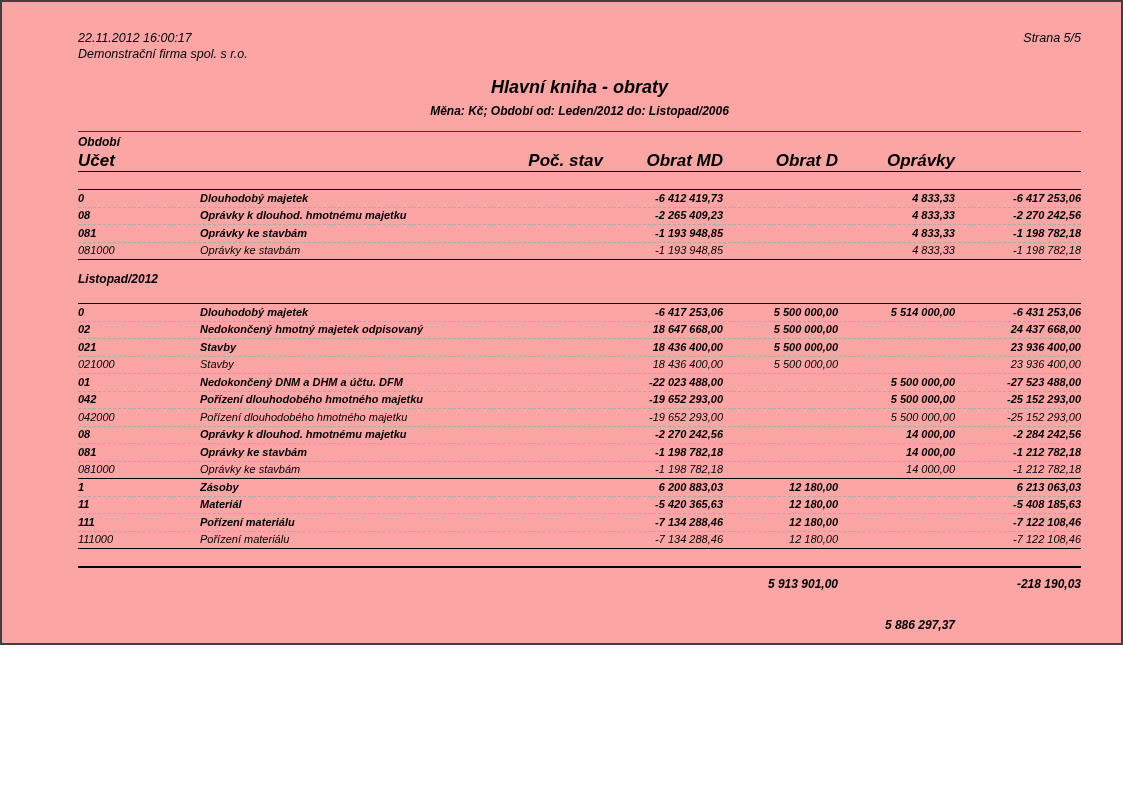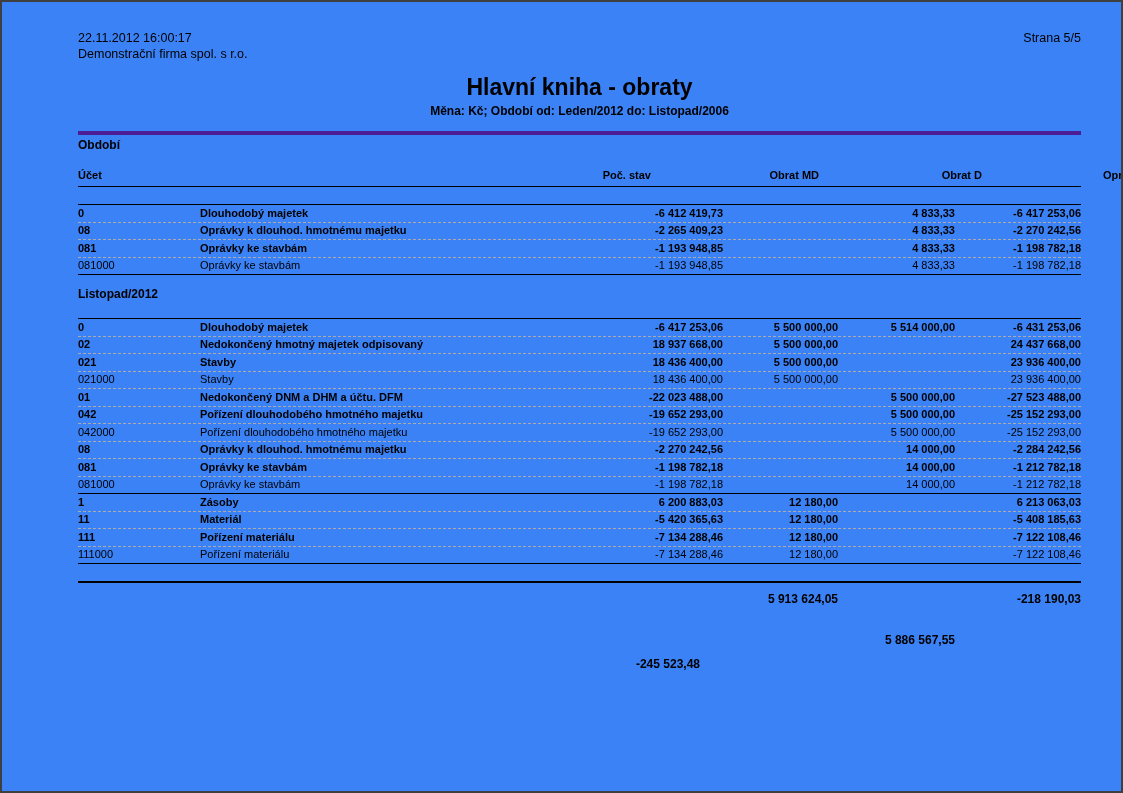--- a/index.html
+++ b/index.html
@@ -1,55 +1,56 @@
 <!DOCTYPE html>
 <html><head>
 <meta charset="utf-8">
 <style>
   html, body { margin: 0; padding: 0; background: #ffffff; }
   body { font-family: "Liberation Sans", sans-serif; color: #000; }
 
   .page {
-    width: 1123px; height: 793px;
+    width: 1123px; height: 645px;
     box-sizing: border-box;
     border: 2px solid #3f3f3f;
-    background: #3b82f6;
+    background: #fca5a5;
     overflow: hidden;
+    font-style: italic;
   }
   .content { padding: 28px 40px 0 76px; }
 
   .report-header {
     display: flex; justify-content: space-between; align-items: flex-start;
     font-size: 12.5px; line-height: 16px;
   }
   .header-left div { white-space: nowrap; }
 
   .report-title {
     margin: 12px 0 0 0;
     text-align: center;
-    font-size: 23px; line-height: 26px; font-weight: bold;
+    font-size: 18px; line-height: 26px; font-weight: bold;
   }
   .report-subtitle {
     margin-top: 4px;
     text-align: center;
     font-size: 12px; line-height: 14px; font-weight: bold;
   }
 
   .thead {
     margin-top: 13px;
-    border-top: 4px solid #4c1d95;
+    border-top: 1px solid #4c1d95;
     border-bottom: 1px solid #000;
     padding: 3px 0 4px 0;
   }
   .period-col-label { font-size: 12px; line-height: 14px; font-weight: bold; }
   .cols {
     display: grid;
     grid-template-columns: 122px 403px 120px 115px 117px 126px;
-    margin-top: 17px;
-    font-size: 11px; line-height: 13px; font-weight: bold; gap: 48px;
+    margin-top: 5px;
+    font-size: 17px; line-height: 13px; font-weight: bold;
   }
 
   .section-groups { margin-top: 17px; border-bottom: 1px solid #000; }
   .group { border-top: 1px solid #000; }
 
   .row {
     display: grid;
     grid-template-columns: 122px 403px 120px 115px 117px 126px;
     height: 16.5px;
     align-items: center;
@@ -149,21 +150,21 @@
                 <div class="acc">0</div>
                 <div class="nm">Dlouhodobý majetek</div>
                 <div class="num">-6 417 253,06</div>
                 <div class="num">5 500 000,00</div>
                 <div class="num">5 514 000,00</div>
                 <div class="num">-6 431 253,06</div>
               </div>
               <div class="row bold">
                 <div class="acc">02</div>
                 <div class="nm">Nedokončený hmotný majetek odpisovaný</div>
-                <div class="num">18 937 668,00</div>
+                <div class="num">18 647 668,00</div>
                 <div class="num">5 500 000,00</div>
                 <div class="num"></div>
                 <div class="num">24 437 668,00</div>
               </div>
               <div class="row bold">
                 <div class="acc">021</div>
                 <div class="nm">Stavby</div>
                 <div class="num">18 436 400,00</div>
                 <div class="num">5 500 000,00</div>
                 <div class="num"></div>
@@ -261,29 +262,29 @@
               </div>
             </div>
           </div>
         </div>
 
       <div class="totals" id="totals-body">
           <div class="row bold">
             <div class="acc"></div>
             <div class="nm"></div>
             <div class="num"></div>
-            <div class="num">5 913 624,05</div>
+            <div class="num">5 913 901,00</div>
             <div class="num"></div>
             <div class="num">-218 190,03</div>
           </div>
           <div class="row bold">
             <div class="acc"></div>
             <div class="nm"></div>
             <div class="num shift-left">-245 523,48</div>
             <div class="num"></div>
-            <div class="num">5 886 567,55</div>
+            <div class="num">5 886 297,37</div>
             <div class="num"></div>
           </div>
         </div>
     </div>
 
   </div>
 </div>
 
 </body></html>

